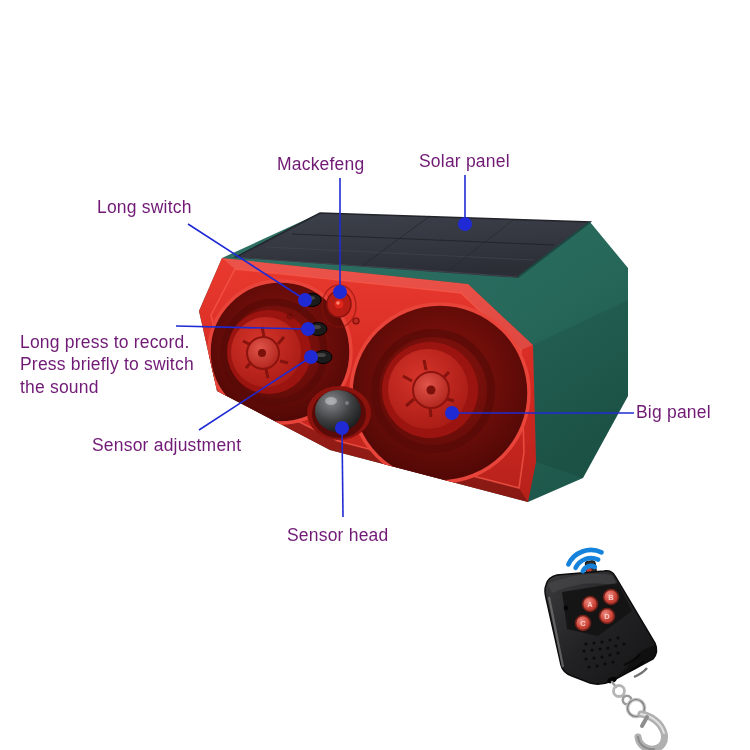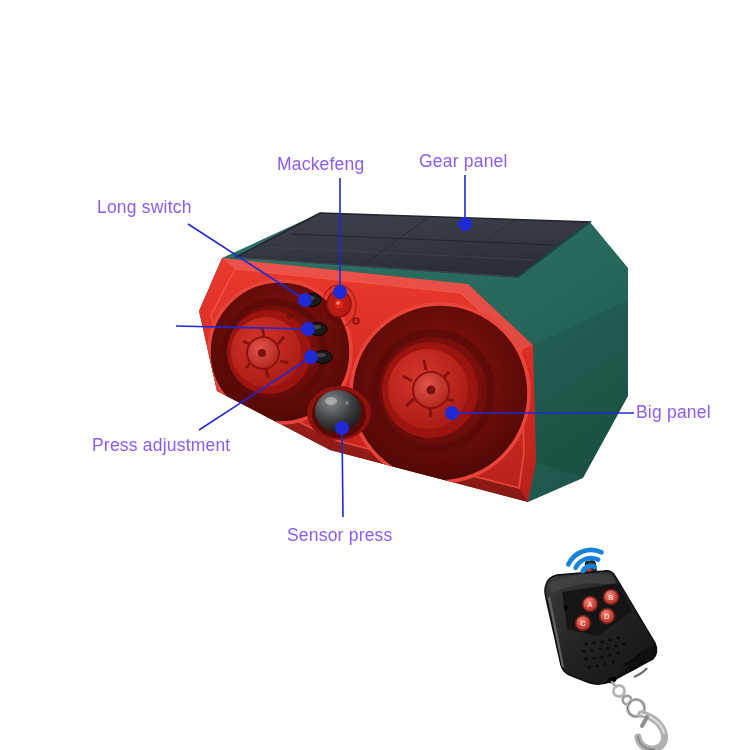--- a/index.html
+++ b/index.html
@@ -2,21 +2,21 @@
 <html><head>
 <meta charset="utf-8">
 <style>
   html,body{margin:0;padding:0;background:#fff;}
   .stage{
     position:relative;width:750px;height:750px;background:#fff;overflow:hidden;
     font-family:"Liberation Sans","DejaVu Sans",sans-serif;
   }
   .stage svg{position:absolute;left:0;top:0;}
   .callout{
-    position:absolute;color:#8b5cf6;font-size:17.5px;line-height:1.28;
+    position:absolute;color:#701a75;font-size:17.5px;line-height:1.28;
     letter-spacing:.2px;white-space:pre-line;
   }
 </style>
 </head>
 <body>
 
 <div class="stage">
 
 <svg width="750" height="750" viewBox="0 0 750 750">
   <defs>
@@ -245,19 +245,22 @@
     <circle cx="465" cy="224" r="7"></circle>
     <circle cx="305" cy="300" r="7"></circle>
     <circle cx="308" cy="329" r="7"></circle>
     <circle cx="311" cy="357" r="7"></circle>
     <circle cx="452" cy="413" r="7"></circle>
     <circle cx="342" cy="428" r="7"></circle>
   </g>
 </svg>
 
 <div class="callout" style="left:277px;top:153px">Mackefeng</div>
-<div class="callout" style="left:419px;top:150px">Gear panel</div>
+<div class="callout" style="left:419px;top:150px">Solar panel</div>
 <div class="callout" style="left:97px;top:196px">Long switch</div>
-<div class="callout" style="left:92px;top:434px">Press adjustment</div>
+<div class="callout" style="left:20px;top:331px;width:200px">Long press to record.
+Press briefly to switch
+the sound</div>
+<div class="callout" style="left:92px;top:434px">Sensor adjustment</div>
 <div class="callout" style="left:636px;top:401px">Big panel</div>
-<div class="callout" style="left:287px;top:524px">Sensor press</div>
+<div class="callout" style="left:287px;top:524px">Sensor head</div>
 
 </div>
 
 </body></html>

